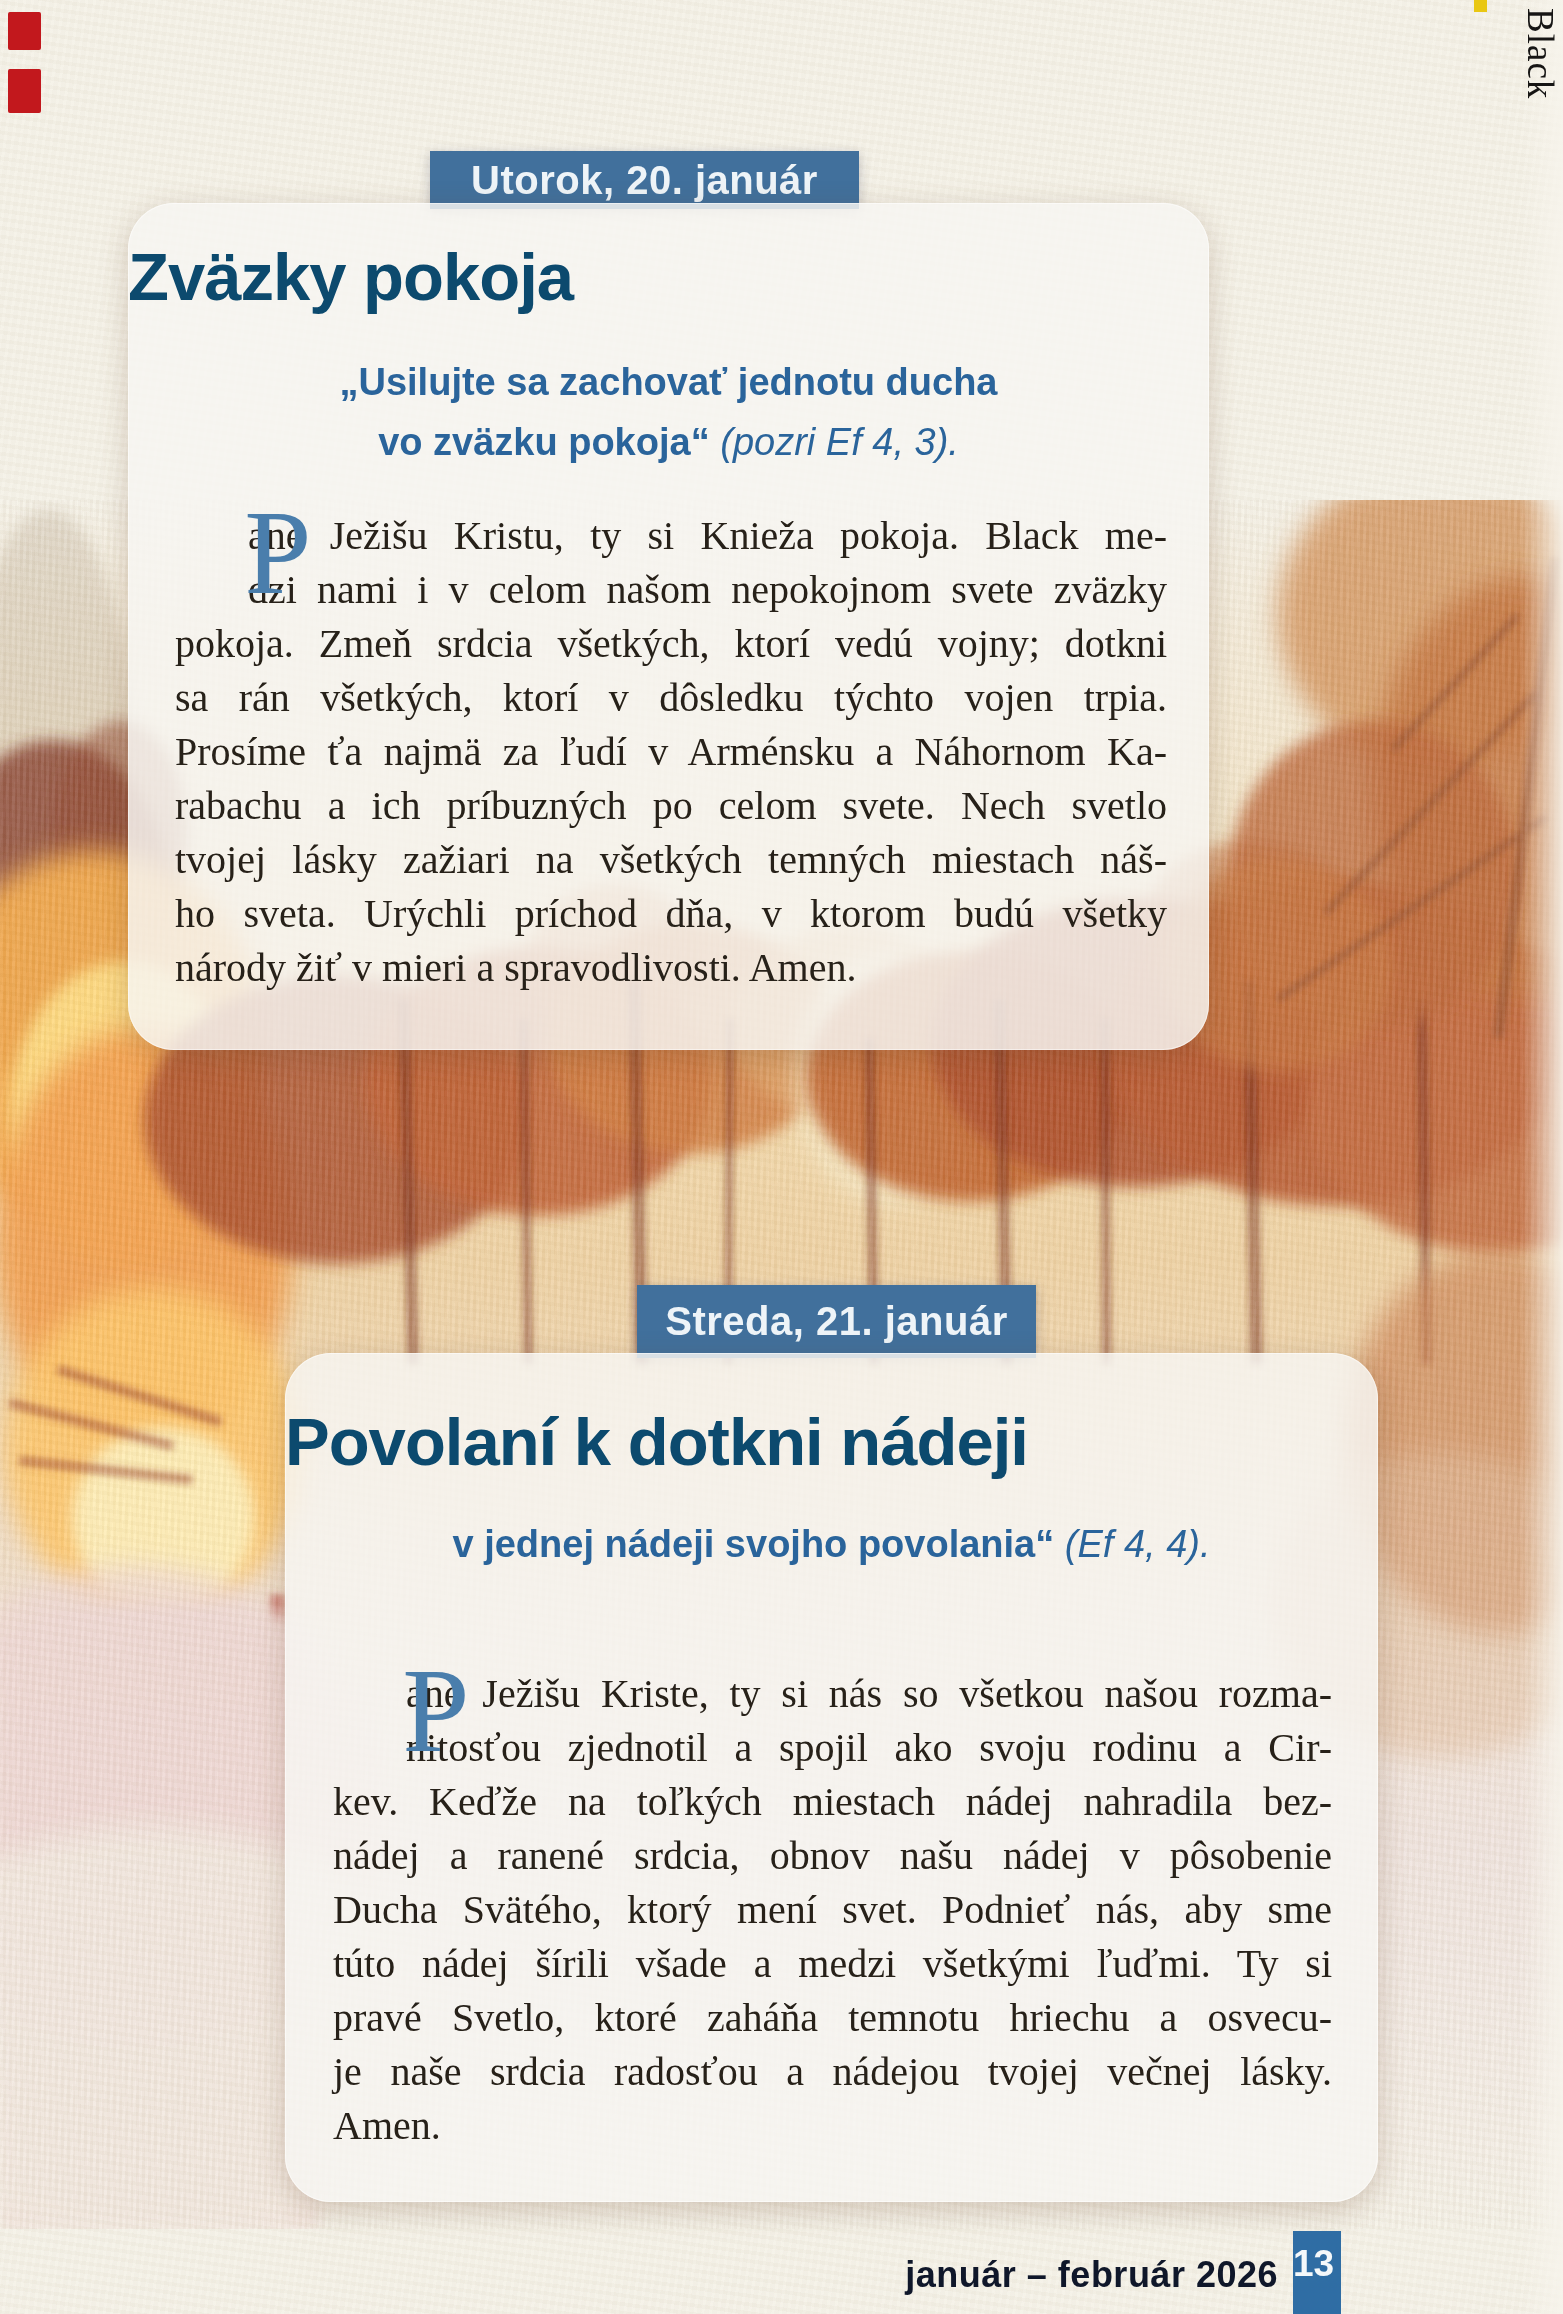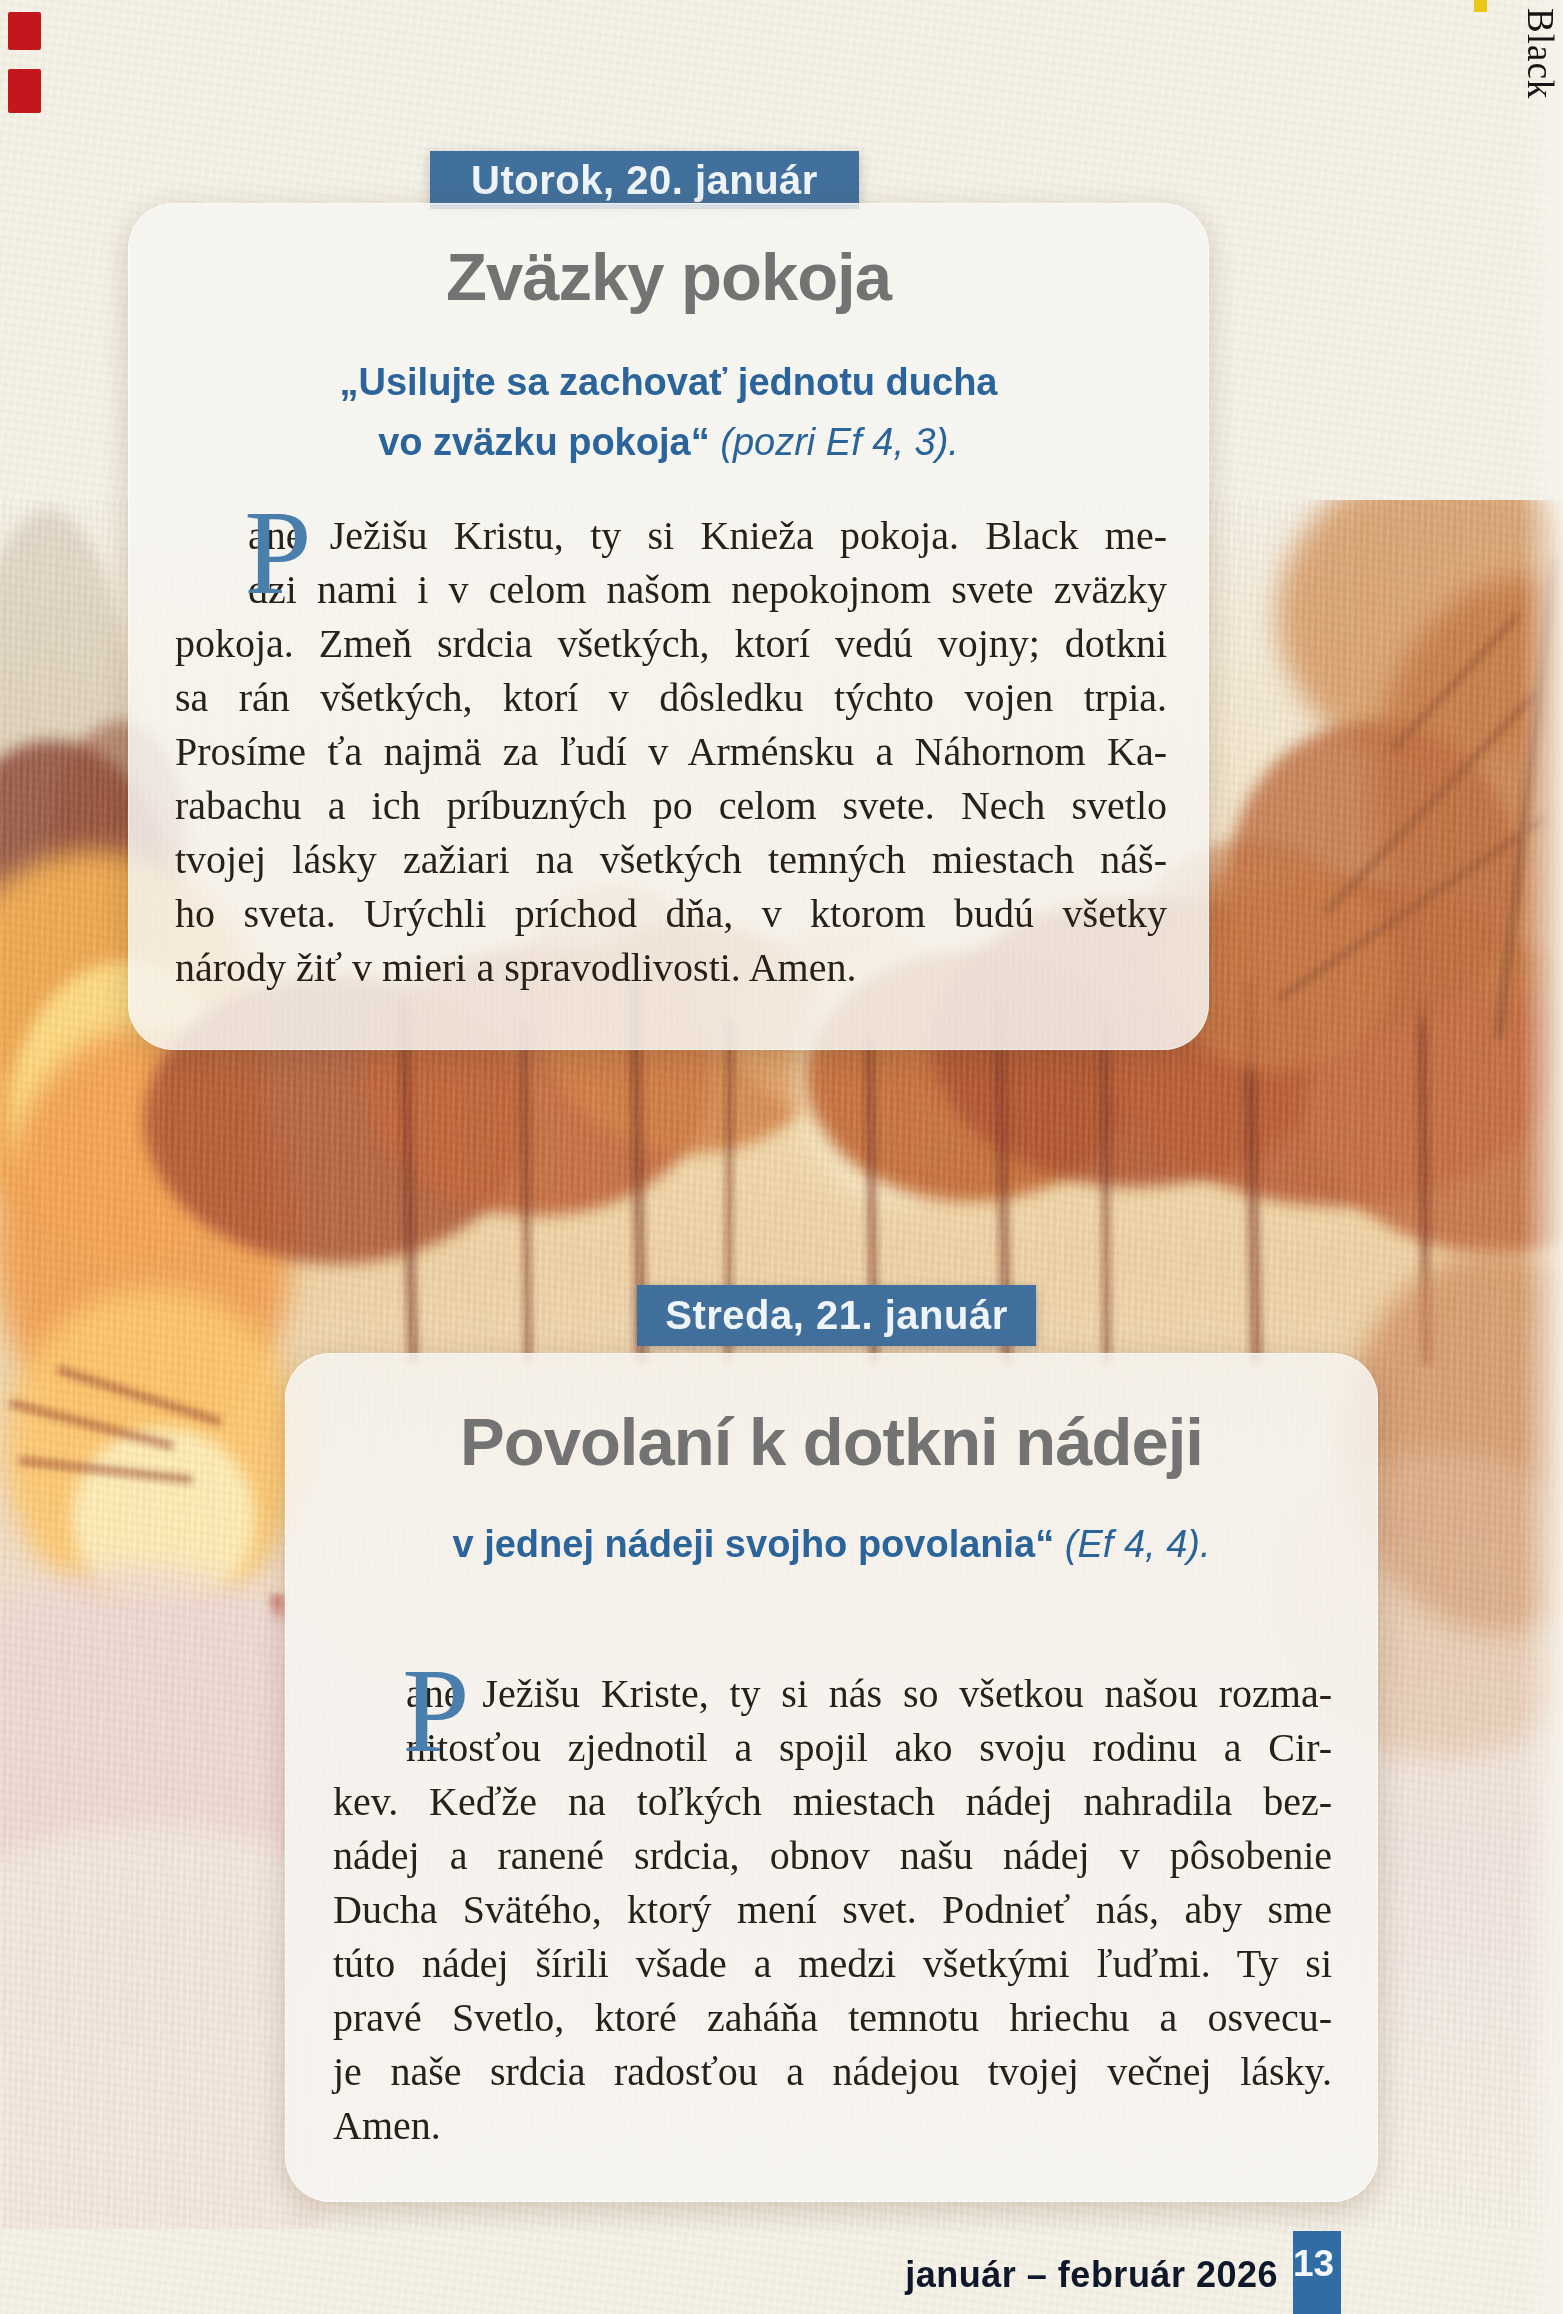--- a/index.html
+++ b/index.html
@@ -27,22 +27,22 @@
   .mark-yellow{position:absolute;background:#e9c712;}
   .sep-label{position:absolute;left:1562px;top:7.7px;transform:rotate(90deg);transform-origin:0 0;
     font-family:"Liberation Serif",serif;font-size:37px;color:#161514;letter-spacing:1px;}
   
   .badge{position:absolute;background:#41709c;color:#eef4f8;display:flex;align-items:center;
     justify-content:center;font-weight:bold;font-size:40px;letter-spacing:0.5px;
     box-shadow:0 2.9px 11.5px rgba(60,60,85,.28);}
   
   .card{position:absolute;background:rgba(247,246,242,.84);border-radius:46px;
     box-shadow:0 7.7px 29px rgba(110,70,40,.24), inset 0 0 0 1px rgba(255,255,255,.5);}
-  .card h2{position:absolute;left:0;width:100%;margin:0;text-align:center;
-    font-size:67px;line-height:77px;color:#737373;letter-spacing:-1px;font-weight:bold;}
+  .card h2{position:absolute;left:0;width:100%;margin:0;text-align:left;
+    font-size:67px;line-height:77px;color:#0c4a6e;letter-spacing:-1px;font-weight:bold;}
   .quote{position:absolute;left:0;width:100%;text-align:center;color:#2a649b;
     font-size:38px;line-height:60px;}
   .qb{font-weight:bold;}
   .qref{font-style:italic;font-weight:normal;}
   .prayer{position:absolute;font-family:"Liberation Serif",serif;font-size:40px;color:#272119;}
   .pl{height:54px;line-height:54px;text-align:justify;text-align-last:justify;}
   .pl.end{text-align-last:left;}
   .dcwrap{position:relative;margin-left:73px;}
   .dropcap{position:absolute;left:-3.8px;top:-11.5px;font-family:"Liberation Serif",serif;
     font-weight:400;font-size:121px;line-height:108px;color:#4a7eac;}
@@ -157,21 +157,21 @@
         <div class="pl">Prosíme ťa najmä za ľudí v Arménsku a Náhornom Ka-</div>
         <div class="pl">rabachu a ich príbuzných po celom svete. Nech svetlo</div>
         <div class="pl">tvojej lásky zažiari na všetkých temných miestach náš-</div>
         <div class="pl">ho sveta. Urýchli príchod dňa, v ktorom budú všetky</div>
         <div class="pl end">národy žiť v mieri a spravodlivosti. Amen.</div>
       </div>
     </div>
   </section>
 
   <section>
-    <div class="badge" style="left:637px;top:1285px;width:399px;height:61px;">
+    <div class="badge" style="left:637px;top:1285px;width:399px;height:73px;">
       <span>Streda, 21. január</span>
     </div>
     <div class="card" style="left:285px;top:1353px;width:1093px;height:849px;">
       <h2 style="top:50px;">Povolaní k dotkni nádeji</h2>
       <div class="quote" style="top:161px;">
         <div><span class="qb">v jednej nádeji svojho povolania“</span>
           <span class="qref">(Ef 4, 4).</span></div>
       </div>
       <div class="prayer" style="left:48px;top:314px;width:999px;">
         <div class="dcwrap">

